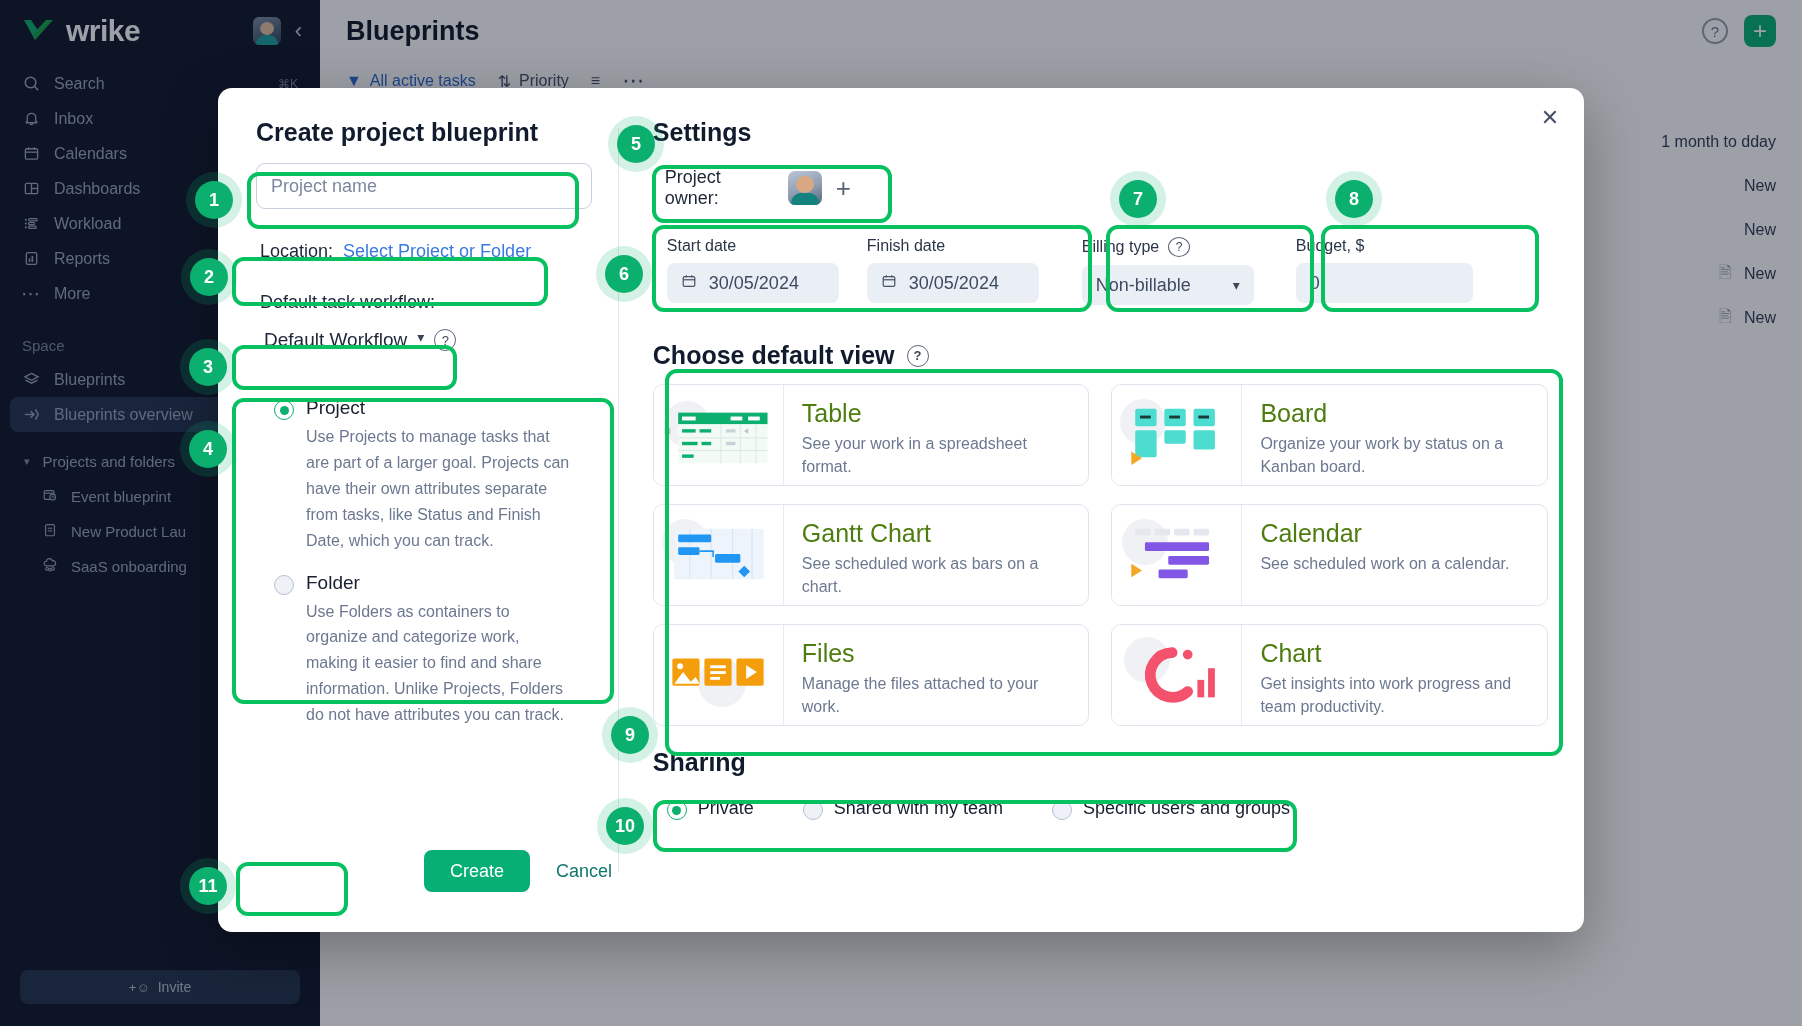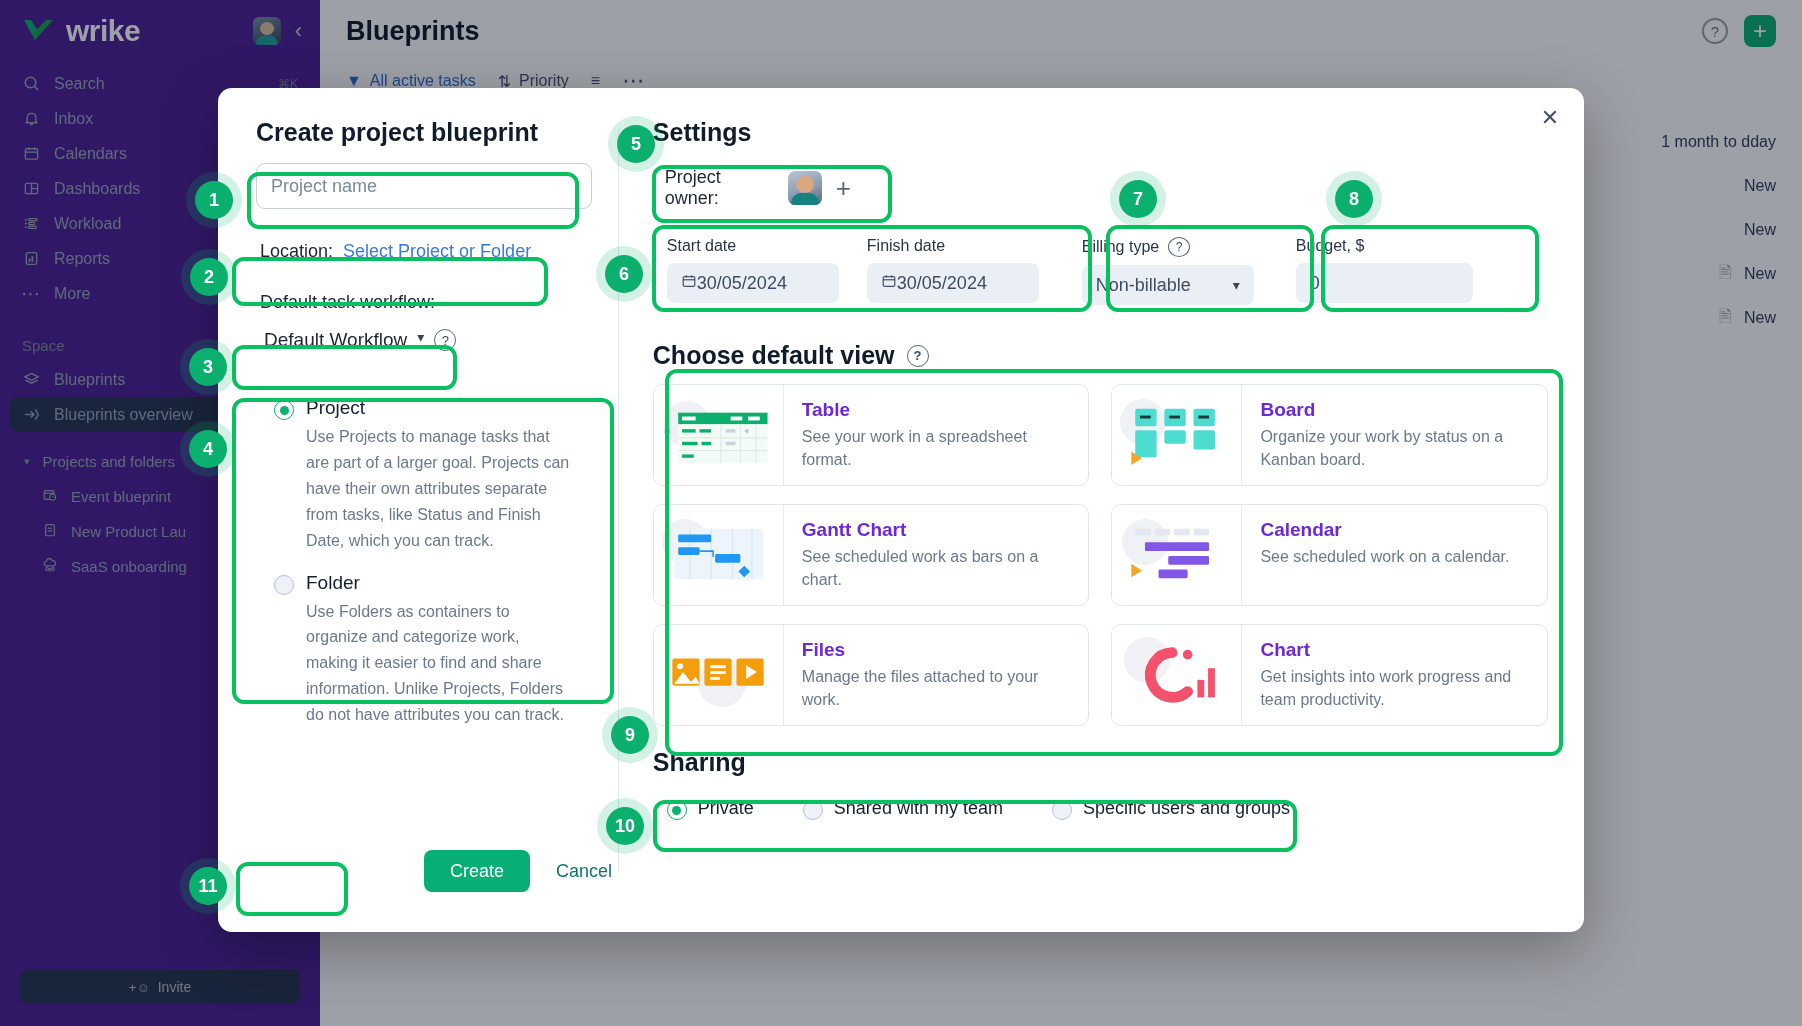--- a/index.html
+++ b/index.html
@@ -9,21 +9,21 @@
     background: #ffffff;
     position: relative;
   }
 
   
   #app { position: absolute; inset: 0; display: flex; }
 
   
   #sidebar {
     width: 320px; flex: 0 0 320px;
-    background: #4c1d95;
+    background: #0f172a;
     color: #aab4c6;
     position: relative;
     padding-top: 0;
   }
   .sb-top {
     height: 62px; display: flex; align-items: center;
     padding: 0 18px 0 22px; gap: 10px;
   }
   .logo-mark { width: 34px; height: 26px; flex: 0 0 34px; }
   .logo-text { font-size: 30px; font-weight: bold; color: #fff; letter-spacing: -0.5px; }
@@ -170,41 +170,41 @@
   }
   .avatar-md:after{content:"";position:absolute;left:8px;top:5px;width:18px;height:17px;border-radius:50%;background:#d9a883;}
   .avatar-md:before{content:"";position:absolute;left:3px;bottom:0;width:28px;height:12px;border-radius:10px 10px 0 0;background:#14837f;}
   .plus-thin { font-size:26px; color:#5a6478; line-height:1; cursor:pointer; font-weight:300;}
 
   .fields-row { display:flex; gap: 0; margin-top: 10px; align-items:flex-start; }
   .field { padding: 10px 14px 12px 14px; }
   .field-lbl { font-size:16px; color:#2a3purple; color:#2a3549; margin-bottom: 8px; display:flex; align-items:center; gap:9px;}
   .pill {
     height:40px; border-radius:8px; background:#eaeef5; display:flex; align-items:center;
-    padding: 8px 14px; font-size:18px; color:#3f4b61; cursor:pointer;
+    gap:12px; padding: 8px 14px; font-size:18px; color:#3f4b61; cursor:pointer;
   }
   .pill .cal { font-size:17px; color:#4b5568; }
   .pill .caret { margin-left:auto; font-size:14px; color:#3d4758; }
 
   .h-choose { display:flex; align-items:center; gap:12px; font-size:25px; font-weight:bold; color:#101b2d; margin-top: 24px; }
 
   .views-grid {
     display:grid; grid-template-columns: 1fr 1fr; gap: 18px 22px; margin-top: 14px;
   }
   .view-card {
     display:flex; border:1px solid #dfe4ee; border-radius:10px; overflow:hidden;
     height: 102px; background:#fff; cursor:pointer;
   }
   .view-thumb {
     width: 130px; flex:0 0 130px; border-right:1px solid #e6eaf1;
     position:relative; display:flex; align-items:center; justify-content:center;
     background:#fff; overflow:hidden;
   }
   .view-body { padding: 14px 14px 0 18px; }
-  .view-title { font-size:19px; font-weight:bold; color:#6d28d9; }
+  .view-title { font-size:25px; font-weight:normal; color:#4d7c0f; }
   .view-desc { font-size:16px; color:#6c7890; line-height:1.45; margin-top:4px; }
   .blob { position:absolute; width:46px;height:46px;border-radius:50%;background:#f0f1f4; }
 
   .h-share { font-size:25px; font-weight:bold; color:#101b2d; margin-top: 22px; }
   .share-row { display:flex; align-items:center; gap: 27px; padding: 10px 14px; margin-top: 10px; }
   .share-opt { display:flex; align-items:center; gap:11px; font-size:18px; color:#16202f; cursor:pointer; margin-right: 22px;}
 
   .footer-row { display:flex; align-items:center; gap: 26px; position:absolute; left: 206px; bottom: 40px; }
   .btn-create {
     background:#08af75; color:#fff; border:none; border-radius:8px;

